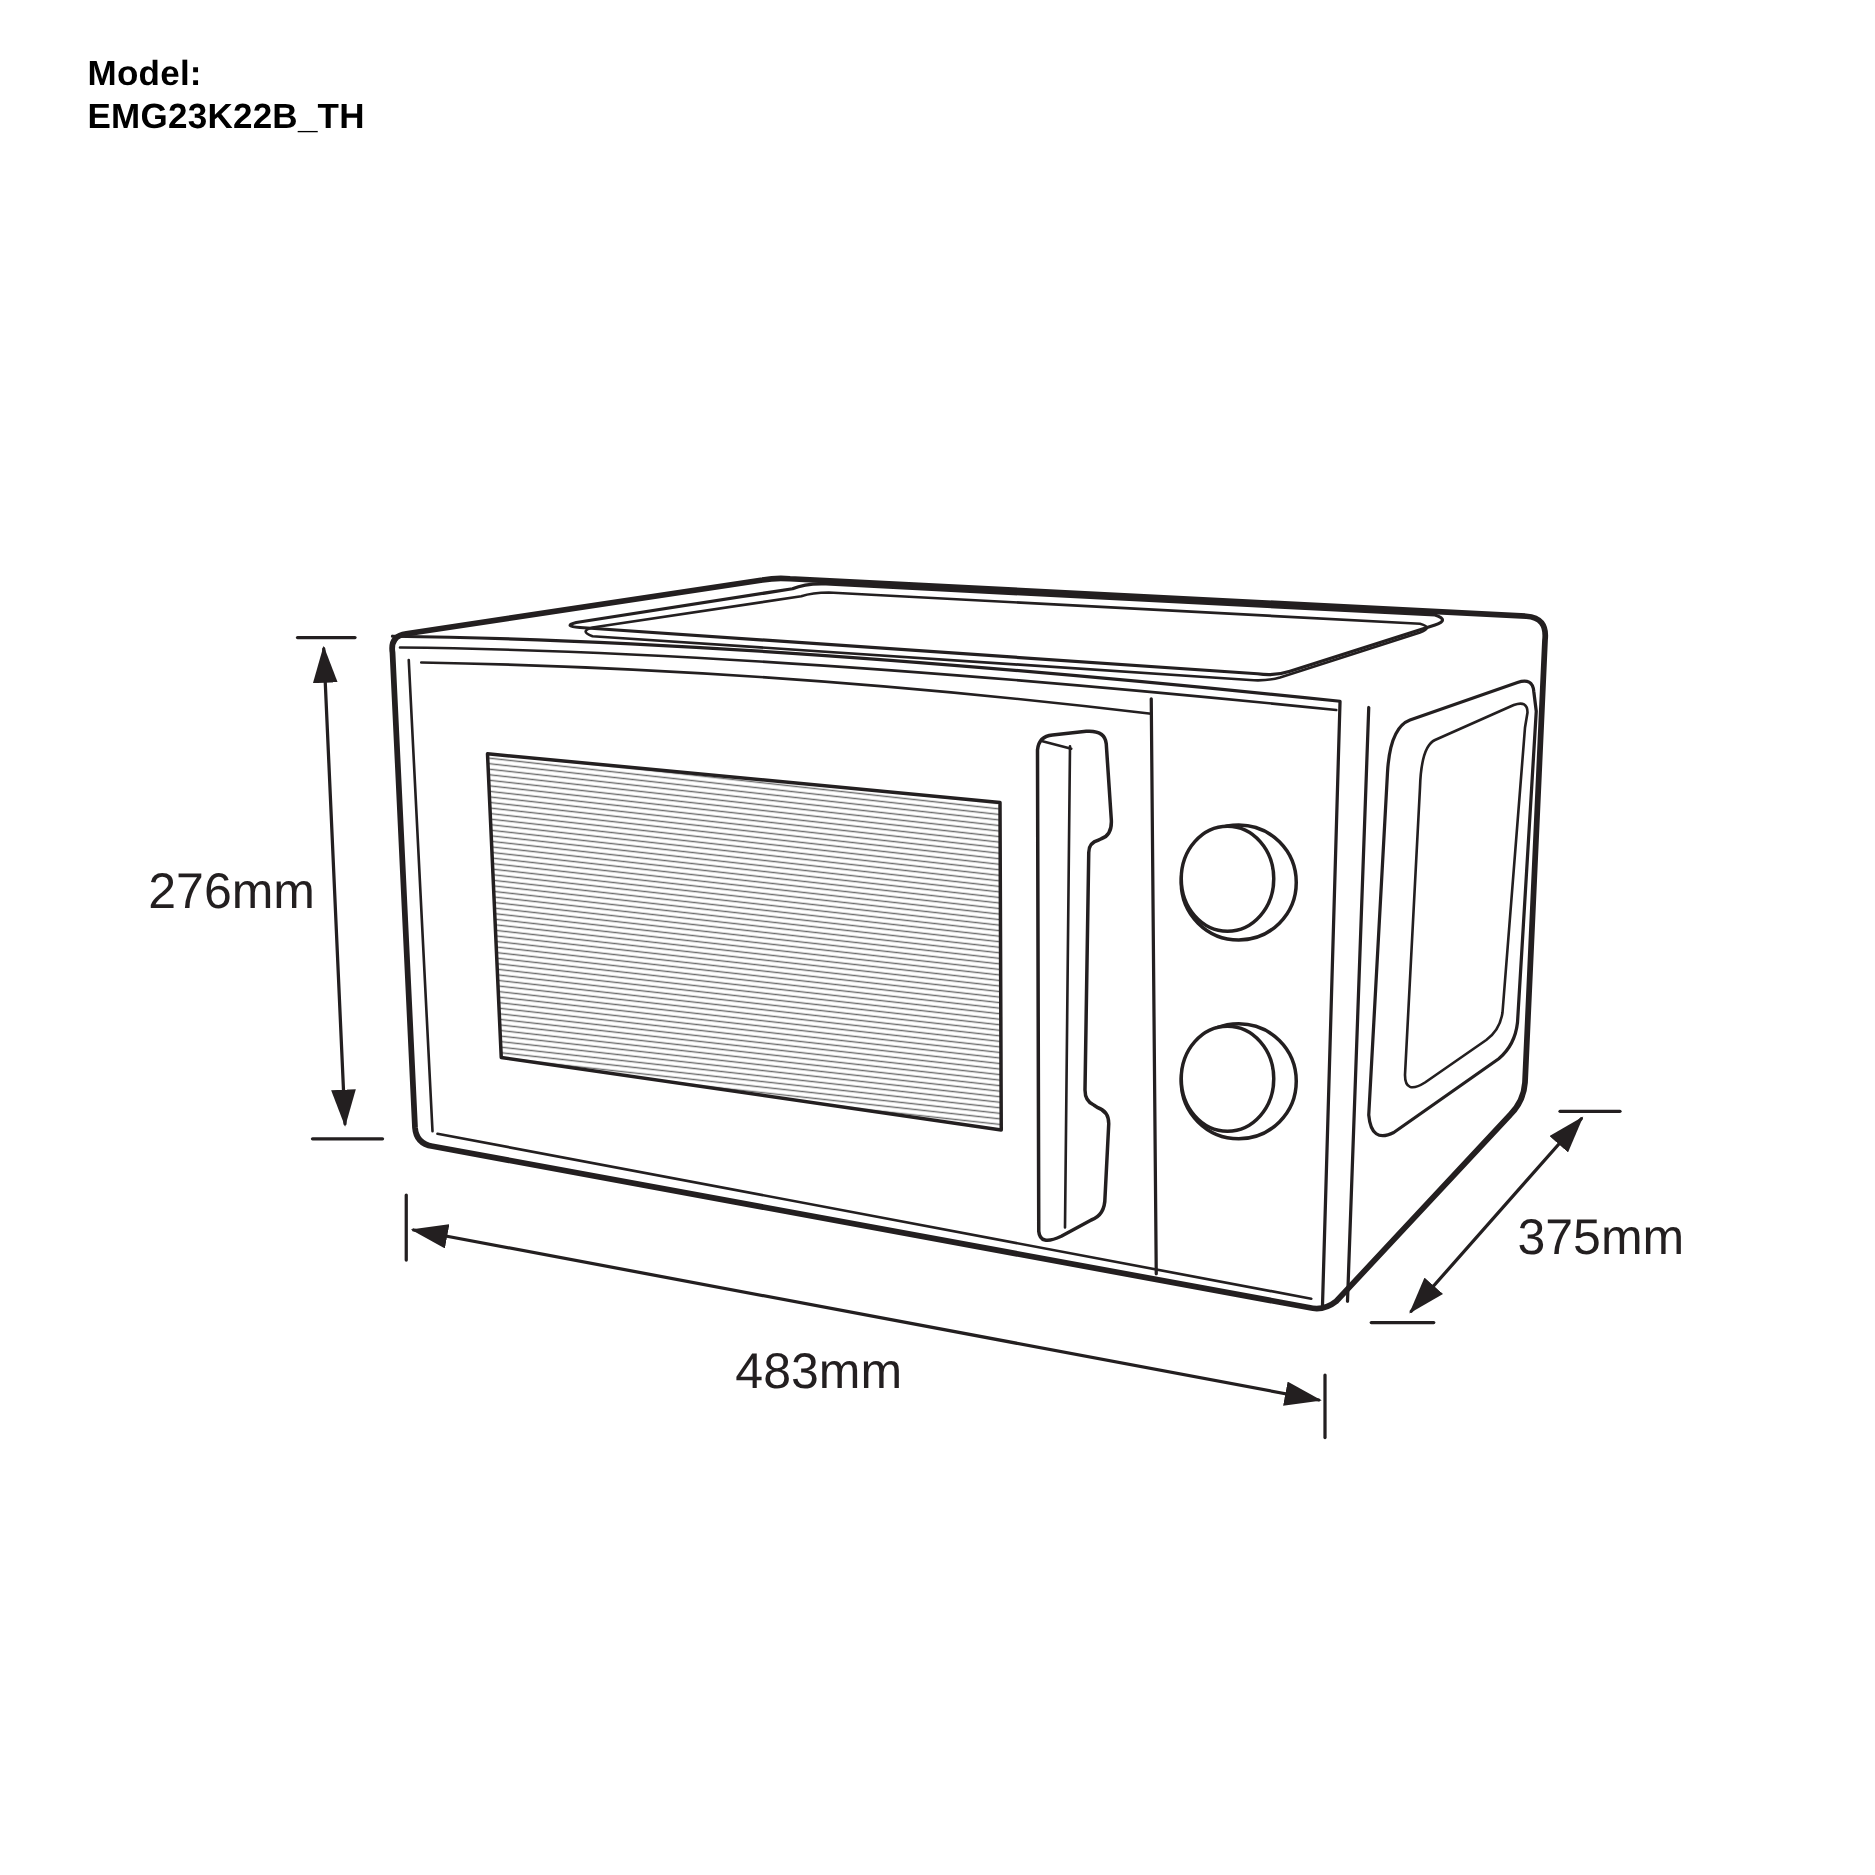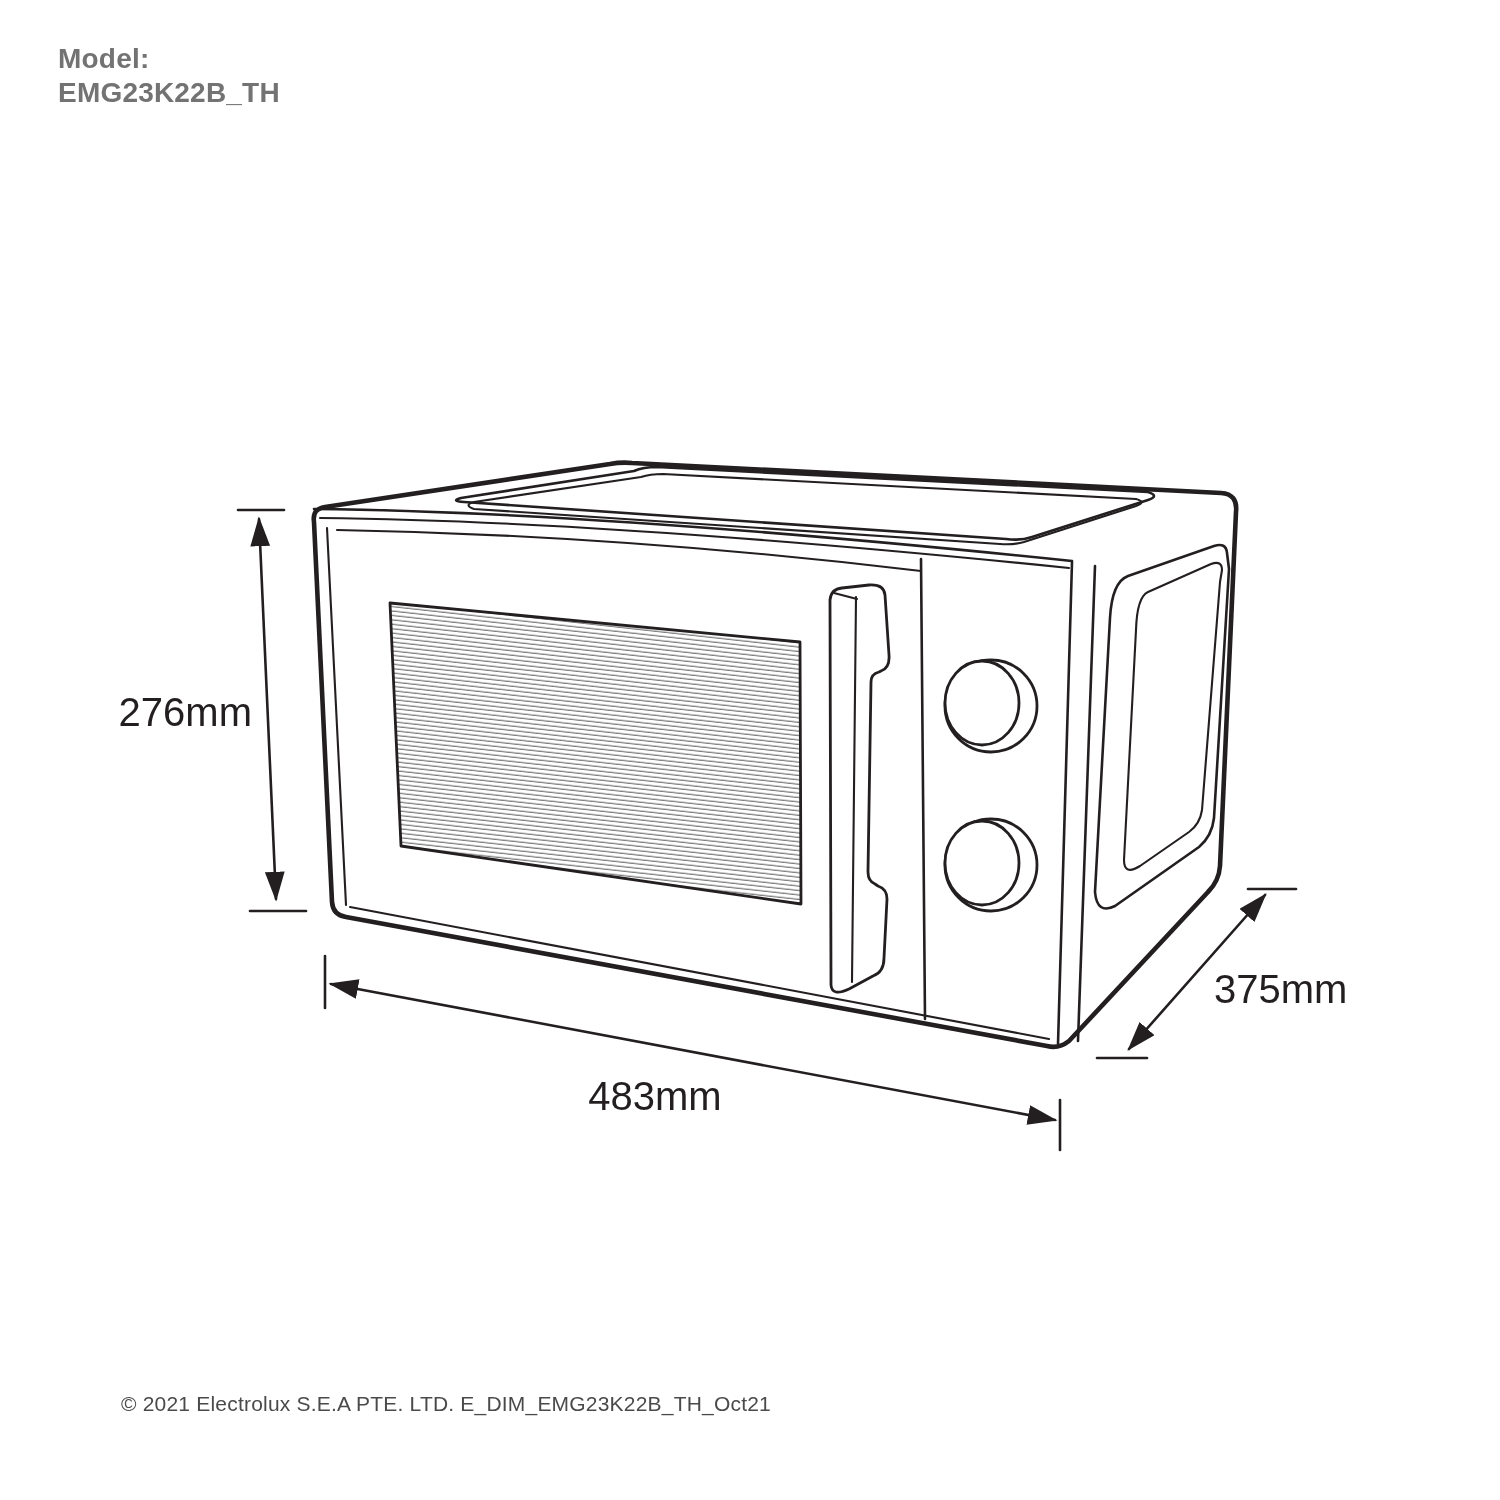--- a/index.html
+++ b/index.html
@@ -1,20 +1,20 @@
 <!DOCTYPE html>
 <html><head>
 <meta charset="utf-8">
 <style>
   html,body{margin:0;padding:0;background:#ffffff;}
   .page{
     position:relative;width:1500px;height:1500px;background:#ffffff;
     font-family:"Liberation Sans", sans-serif;overflow:hidden;
   }
-  .model-block{position:absolute;left:58px;top:42px;color:#737373;}
+  .model-block{position:absolute;left:70px;top:42px;color:#000000;}
   .model-label{font-weight:bold;font-size:28px;line-height:34px;letter-spacing:.2px;}
   .model-value{font-weight:bold;font-size:28px;line-height:34px;letter-spacing:.2px;}
   .footer-note{
     position:absolute;left:121px;top:1392px;font-size:21px;color:#4A4A4A;
     letter-spacing:.2px;white-space:nowrap;
   }
   svg{position:absolute;left:0;top:0;}
   .ln{stroke:#231F20;fill:none;stroke-linecap:round;stroke-linejoin:round;}
   .w-thick{stroke-width:4.6;}
   .w-med{stroke-width:2.6;}
@@ -174,14 +174,13 @@
     </g>
 
     <g>
       <path class="ln w-med" d="M 1097,1058 L 1147,1058"></path>
       <path class="ln w-med" d="M 1248,889 L 1296,889"></path>
       <path class="ln w-med" d="M 1129,1049 L 1265,895" marker-start="url(#arrow)" marker-end="url(#arrow)"></path>
       <text class="dim-label" x="1214" y="1003" text-anchor="start">375mm</text>
     </g>
   </svg>
 
-  <div class="footer-note">© 2021 Electrolux S.E.A PTE. LTD. E_DIM_EMG23K22B_TH_Oct21</div>
 </div>
 
 </body></html>

